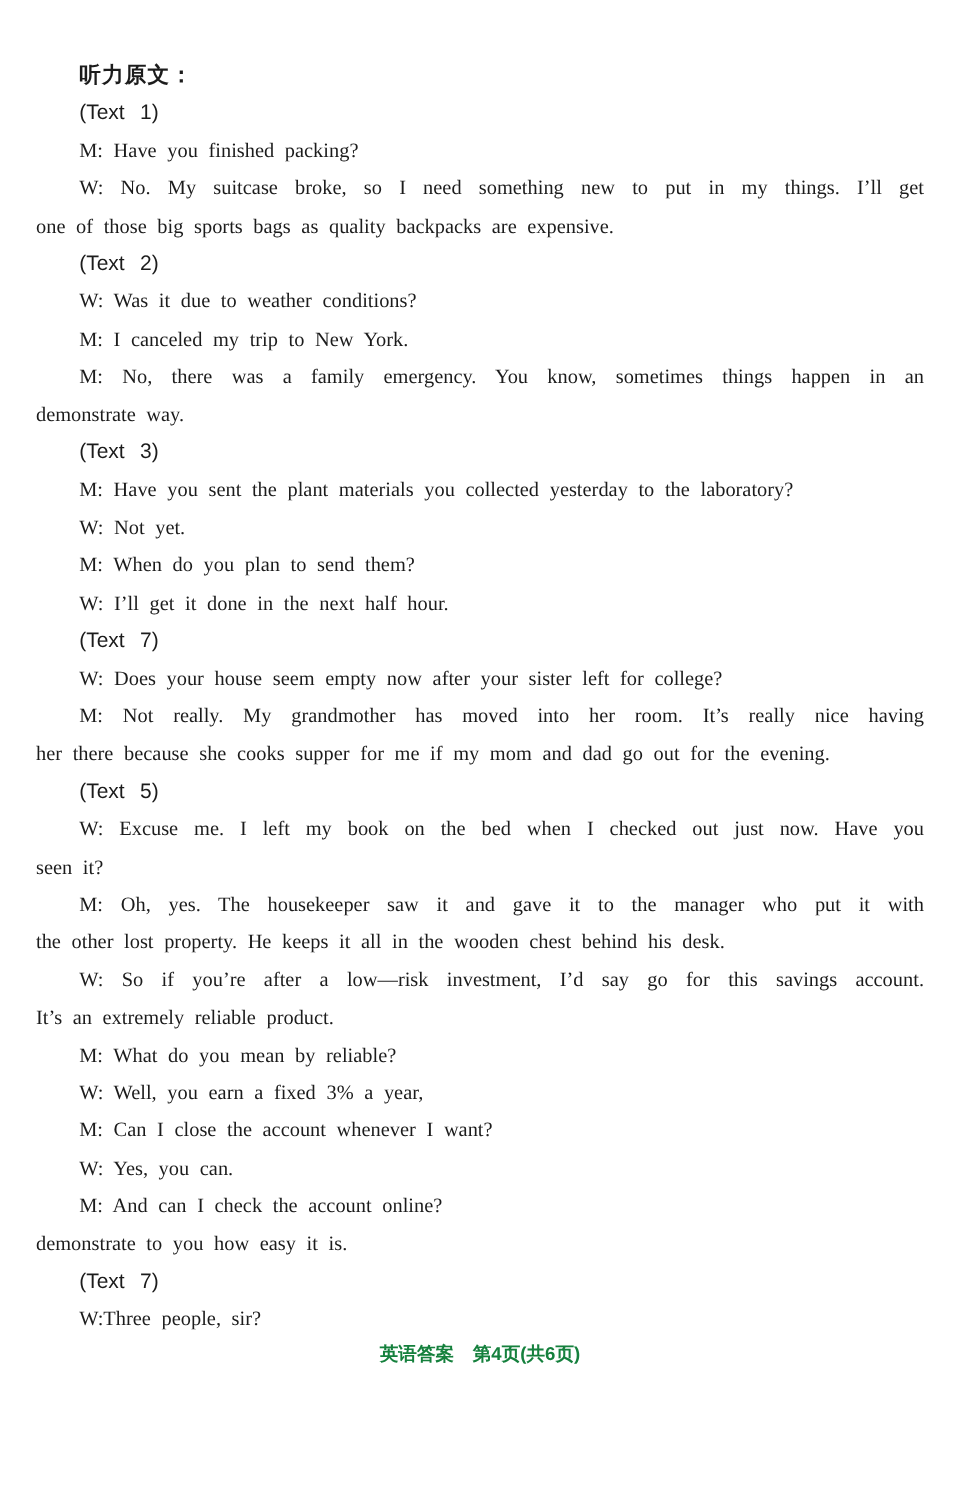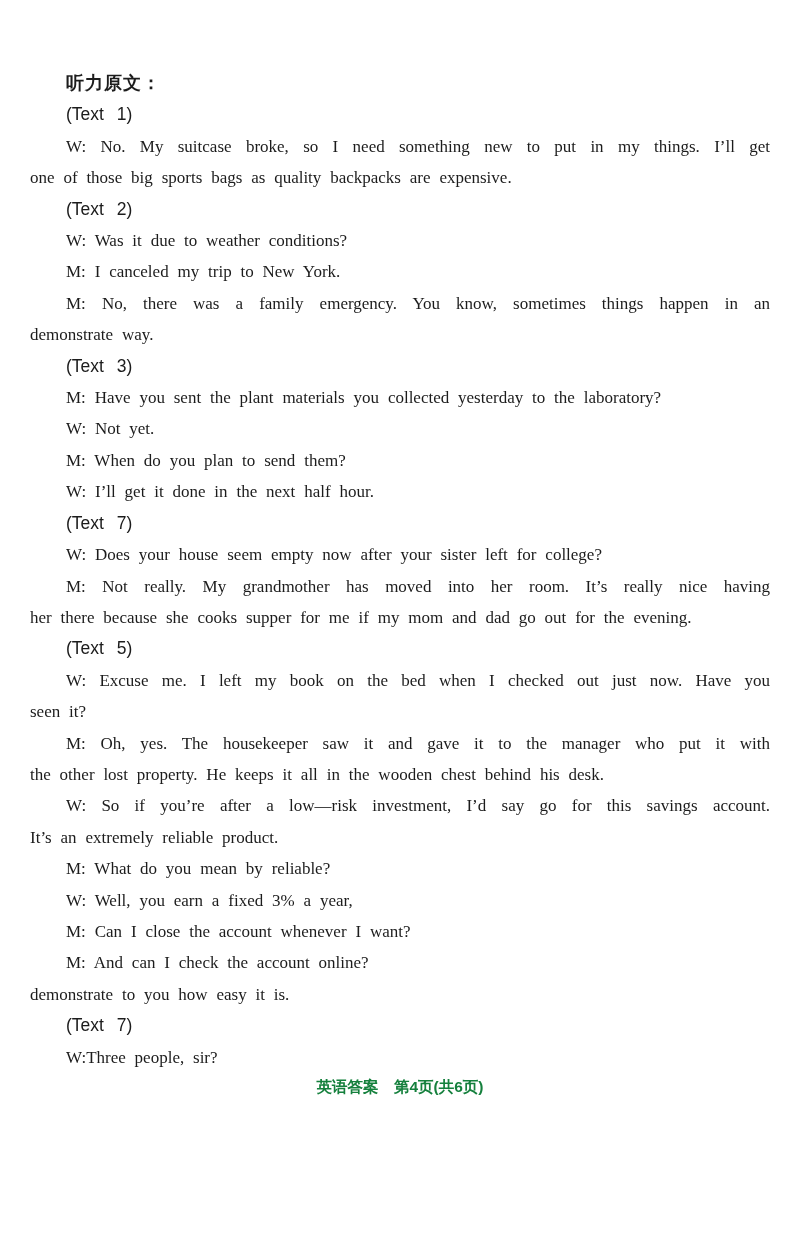--- a/index.html
+++ b/index.html
@@ -11,21 +11,21 @@
     position: relative;
     width: 800px;
     height: 1260px;
     background: #ffffff;
     color: #1c1c1c;
     font-family: "Liberation Serif", "DejaVu Serif", serif;
     font-size: 17px;
     overflow: hidden;
   }
   .content {
-    padding: 68px 30px 0 30px;
+    padding: 47px 30px 0 30px;
   }
   .line {
     line-height: 31.4px;
     word-spacing: 0.27em;
     text-align: left;
   }
   .line.fill {
     text-align: justify;
     text-align-last: justify;
   }
@@ -56,20 +56,21 @@
   }
 </style>
 </head>
 <body>
 
 <div class="page">
   <div class="content">
     <div class="heading">听力原文：</div>
     <div id="doc-body">
         <div class="line indent label">(Text 1)</div>
+        <div class="line indent">M: Have you finished packing?</div>
         <div class="line indent fill">W: No. My suitcase broke, so I need something new to put in my things. I’ll get</div>
         <div class="line">one of those big sports bags as quality backpacks are expensive.</div>
         <div class="line indent label">(Text 2)</div>
         <div class="line indent">W: Was it due to weather conditions?</div>
         <div class="line indent">M: I canceled my trip to New York.</div>
         <div class="line indent fill">M: No, there was a family emergency. You know, sometimes things happen in an</div>
         <div class="line">demonstrate way.</div>
         <div class="line indent label">(Text 3)</div>
         <div class="line indent">M: Have you sent the plant materials you collected yesterday to the laboratory?</div>
         <div class="line indent">W: Not yet.</div>
@@ -82,20 +83,21 @@
         <div class="line indent label">(Text 5)</div>
         <div class="line indent fill">W: Excuse me. I left my book on the bed when I checked out just now. Have you</div>
         <div class="line">seen it?</div>
         <div class="line indent fill">M: Oh, yes. The housekeeper saw it and gave it to the manager who put it with</div>
         <div class="line">the other lost property. He keeps it all in the wooden chest behind his desk.</div>
         <div class="line indent fill">W: So if you’re after a low—risk investment, I’d say go for this savings account.</div>
         <div class="line">It’s an extremely reliable product.</div>
         <div class="line indent">M: What do you mean by reliable?</div>
         <div class="line indent">W: Well, you earn a fixed 3% a year,</div>
         <div class="line indent">M: Can I close the account whenever I want?</div>
+        <div class="line indent">W: Yes, you can.</div>
         <div class="line indent">M: And can I check the account online?</div>
         <div class="line">demonstrate to you how easy it is.</div>
         <div class="line indent label">(Text 7)</div>
         <div class="line indent">W:Three people, sir?</div>
       </div>
   </div>
   <div class="footer">
     <span>英语答案　第4页(共6页)</span>
   </div>
 </div>

